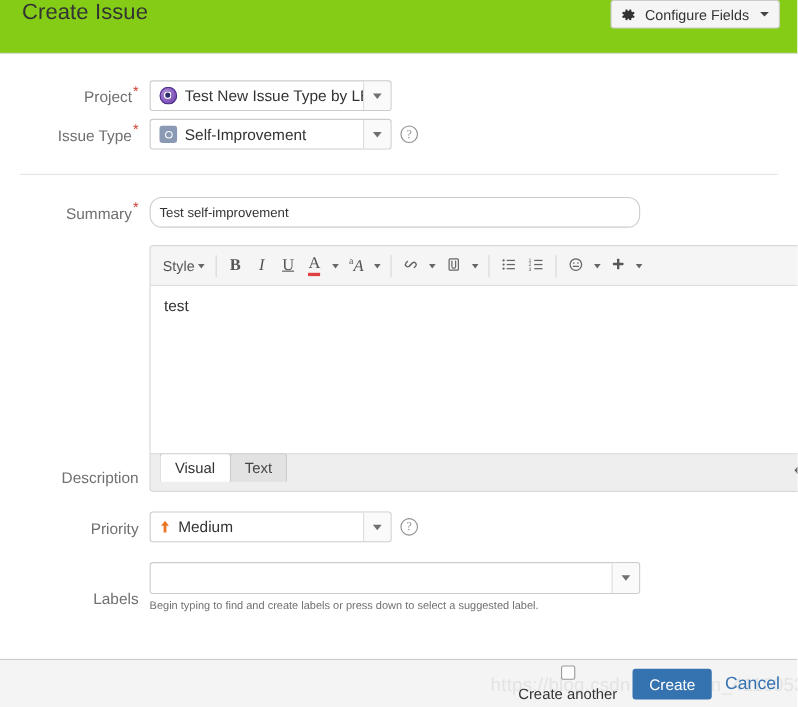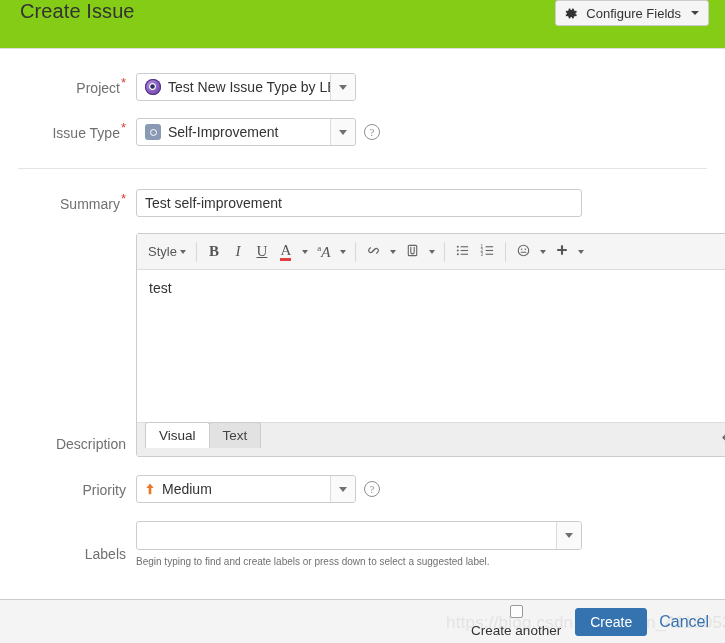--- a/index.html
+++ b/index.html
@@ -192,24 +192,24 @@
   .divider {
     border: none;
     border-top: 1px solid #e4e4e4;
     margin: 0 18px;
   }
 
   
   .text-input {
     height: 28px;
     border: 1px solid #ccc;
-    border-radius: 3px;
+    border-radius: 11px;
     background: #fff;
     font-family: "Liberation Sans", sans-serif;
-    font-size: 14px;
+    font-size: 12px;
     color: #333;
     padding: 0 8px;
     box-sizing: border-box;
     outline: none;
   }
 
   
   .editor-wrap {
     width: 638px;
     border: 1px solid #ccc;
@@ -450,21 +450,21 @@
           <span class="project-avatar"></span>
           <span>Test New Issue Type by LEO…</span>
         </div>
         <div class="select-arrow">
           <span class="arrow-glyph"></span>
         </div>
       </div>
     </div>
   </div>
 
-  <div class="field-row" style="margin-top:17px;">
+  <div class="field-row" style="margin-top:7px;">
     <div class="field-label">
       <span>Issue Type</span><span class="req-star">*</span>
     </div>
     <div class="field-control">
       <div class="select-box" style="width:220px;">
         <div class="select-value">
           <span class="issuetype-icon"></span>
           <span>Self-Improvement</span>
         </div>
         <div class="select-arrow">

